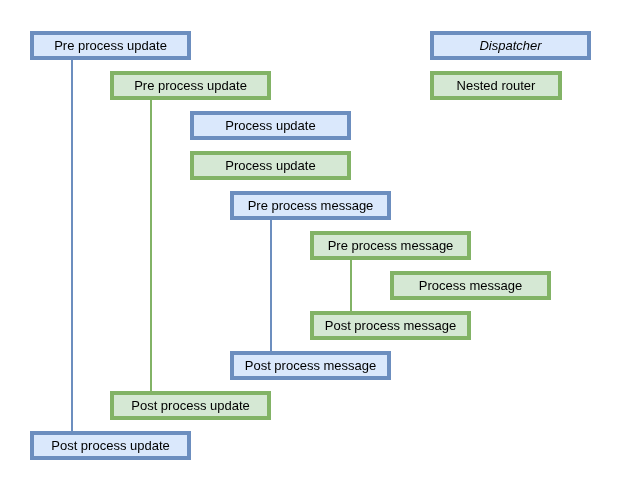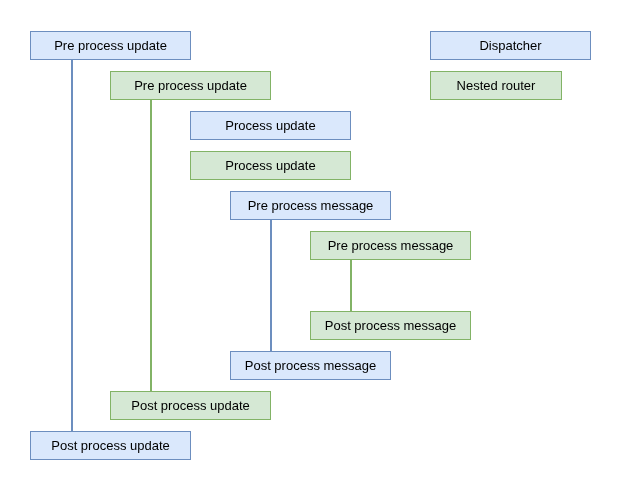--- a/index.html
+++ b/index.html
@@ -17,21 +17,21 @@
   }
   .node {
     position: absolute;
     box-sizing: border-box;
     display: flex;
     align-items: center;
     justify-content: center;
     font-size: 13px;
     line-height: 1;
     color: #000000;
-    border: 1px solid #f97316;
+    border: 4px solid #f97316;
     white-space: nowrap;
   }
   .node.blue  { background: #dae8fc; border-color: #6c8ebf; }
   .node.green { background: #d5e8d4; border-color: #82b366; }
   .connector {
     position: absolute;
     width: 1.5px;
   }
   .connector.blue  { background: #6c8ebf; }
   .connector.green { background: #82b366; }
@@ -40,41 +40,44 @@
 <body>
 
 <div id="canvas">
     <div class="connector blue" style="left: 71px; top: 60px; height: 371px;"></div>
     <div class="connector green" style="left: 150px; top: 100px; height: 291px;"></div>
     <div class="connector blue" style="left: 270px; top: 220px; height: 131px;"></div>
     <div class="connector green" style="left: 350px; top: 260px; height: 51px;"></div>
     <div class="node blue" style="left: 30px; top: 31px; width: 161px; height: 29px;">
       <span>Pre process update</span>
     </div>
-    <div class="node blue" style="left: 430px; top: 31px; width: 161px; height: 29px;">
+    <div class="node blue" style="left: 430px; top: 31px; width: 161px; height: 29px; font-style: italic;">
       <span>Dispatcher</span>
     </div>
     <div class="node green" style="left: 110px; top: 71px; width: 161px; height: 29px;">
       <span>Pre process update</span>
     </div>
     <div class="node green" style="left: 430px; top: 71px; width: 132px; height: 29px;">
       <span>Nested router</span>
     </div>
     <div class="node blue" style="left: 190px; top: 111px; width: 161px; height: 29px;">
       <span>Process update</span>
     </div>
     <div class="node green" style="left: 190px; top: 151px; width: 161px; height: 29px;">
       <span>Process update</span>
     </div>
     <div class="node blue" style="left: 230px; top: 191px; width: 161px; height: 29px;">
       <span>Pre process message</span>
     </div>
     <div class="node green" style="left: 310px; top: 231px; width: 161px; height: 29px;">
       <span>Pre process message</span>
     </div>
+    <div class="node green" style="left: 390px; top: 271px; width: 161px; height: 29px;">
+      <span>Process message</span>
+    </div>
     <div class="node green" style="left: 310px; top: 311px; width: 161px; height: 29px;">
       <span>Post process message</span>
     </div>
     <div class="node blue" style="left: 230px; top: 351px; width: 161px; height: 29px;">
       <span>Post process message</span>
     </div>
     <div class="node green" style="left: 110px; top: 391px; width: 161px; height: 29px;">
       <span>Post process update</span>
     </div>
     <div class="node blue" style="left: 30px; top: 431px; width: 161px; height: 29px;">

